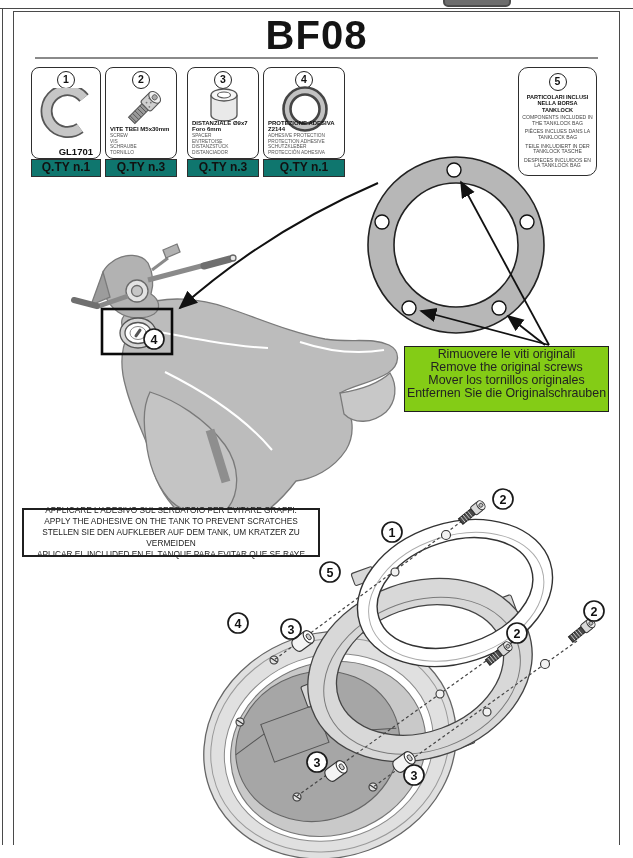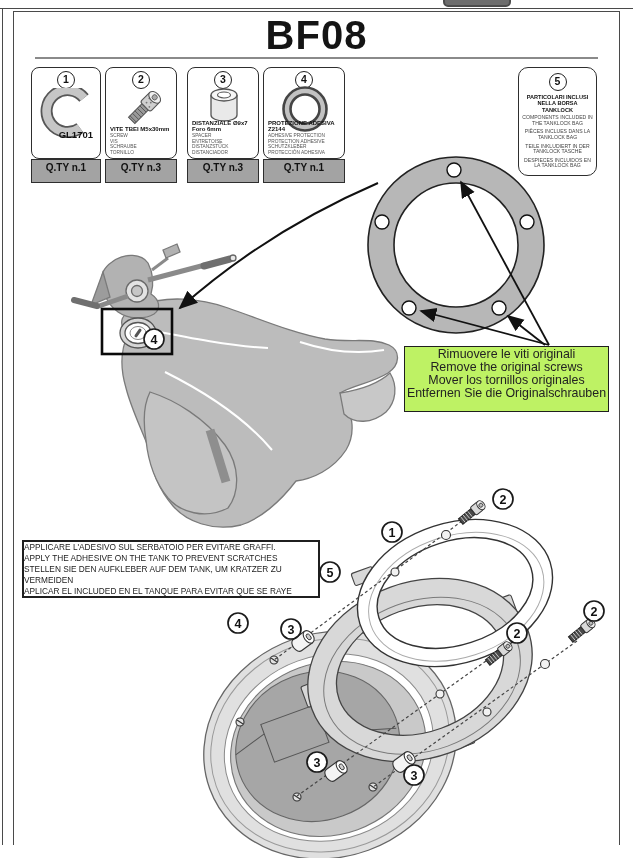--- a/index.html
+++ b/index.html
@@ -13,41 +13,41 @@
         border-top:1.5px solid #4a4a4a;border-left:1.5px solid #4a4a4a;border-right:1.5px solid #4a4a4a;}
   #top-tab{left:443px;top:-5px;width:68px;height:12px;background:#6d6d6d;
         border:2px solid #4c4c4c;border-radius:5px;}
   
   #page-title{left:13px;top:13px;width:607px;text-align:center;font-size:40px;
         font-weight:bold;letter-spacing:1px;color:#141414;}
   #title-rule{left:35px;top:57px;width:563px;height:2px;background:#8a8a8a;}
   
   .part-box{position:absolute;box-sizing:border-box;top:67px;height:92px;background:#fff;
         border:1.4px solid #2e2e2e;border-radius:8px;}
-  .qty{position:absolute;box-sizing:border-box;top:159px;height:24px;background:#a3a3a3;
-        border:1.4px solid #2e2e2e;font-weight:bold;font-size:10px;text-align:center;line-height:15px;color:#111;}
+  .qty{position:absolute;box-sizing:border-box;top:159px;height:18px;background:#0f766e;
+        border:1.4px solid #2e2e2e;font-weight:bold;font-size:12px;text-align:center;line-height:15px;color:#111;}
   .badge{position:absolute;top:3px;left:50%;transform:translateX(-50%);width:16px;height:16px;
         border:1.5px solid #222;border-radius:50%;font-size:10.5px;font-weight:bold;
         text-align:center;line-height:14.5px;background:#fff;color:#111;}
   .ptext{position:absolute;left:4px;right:2px;bottom:3px;}
   .pname{font-weight:bold;font-size:6px;line-height:6.6px;color:#111;}
   .plang{font-size:4.8px;line-height:5.5px;color:#555;}
-  .code{position:absolute;right:7px;bottom:18px;font-weight:bold;font-size:9.5px;color:#111;}
+  .code{position:absolute;right:7px;bottom:1px;font-weight:bold;font-size:9.5px;color:#111;}
   .part-ill{position:absolute;}
   
   #box5{left:518px;top:67px;width:79px;height:109px;border:1.4px solid #2e2e2e;border-radius:10px;
         background:#fff;text-align:center;padding:3px;}
   #box5 .badge{position:static;transform:none;display:inline-block;margin-top:1px;}
   .b5title{font-weight:bold;font-size:5.6px;line-height:6.3px;color:#111;margin-top:3px;}
   .b5line{font-size:5.1px;line-height:5.8px;color:#444;margin-top:2.5px;}
   
-  #remove-note{left:404px;top:346px;width:205px;height:66px;border:1.6px solid #1f1f1f;background:#bef264;
+  #remove-note{left:404px;top:346px;width:205px;height:66px;border:1.6px solid #1f1f1f;background:#84cc16;
         text-align:center;font-size:12.4px;line-height:13px;color:#222;padding-top:1px;}
-  #adhesive-note{left:22px;top:540px;width:298px;height:58px;border:2px solid #1f1f1f;background:#fff;
-        text-align:left;font-size:8.3px;line-height:11px;color:#222;
+  #adhesive-note{left:22px;top:508px;width:298px;height:49px;border:2px solid #1f1f1f;background:#fff;
+        text-align:center;font-size:8.3px;line-height:11px;color:#222;
         display:flex;flex-direction:column;justify-content:center;}
   svg{display:block;}
   .co-txt{font-family:"Liberation Sans",sans-serif;font-size:12.5px;font-weight:bold;fill:#111;
         text-anchor:middle;}
 </style>
 </head>
 <body>
 
 <div class="page">
 

